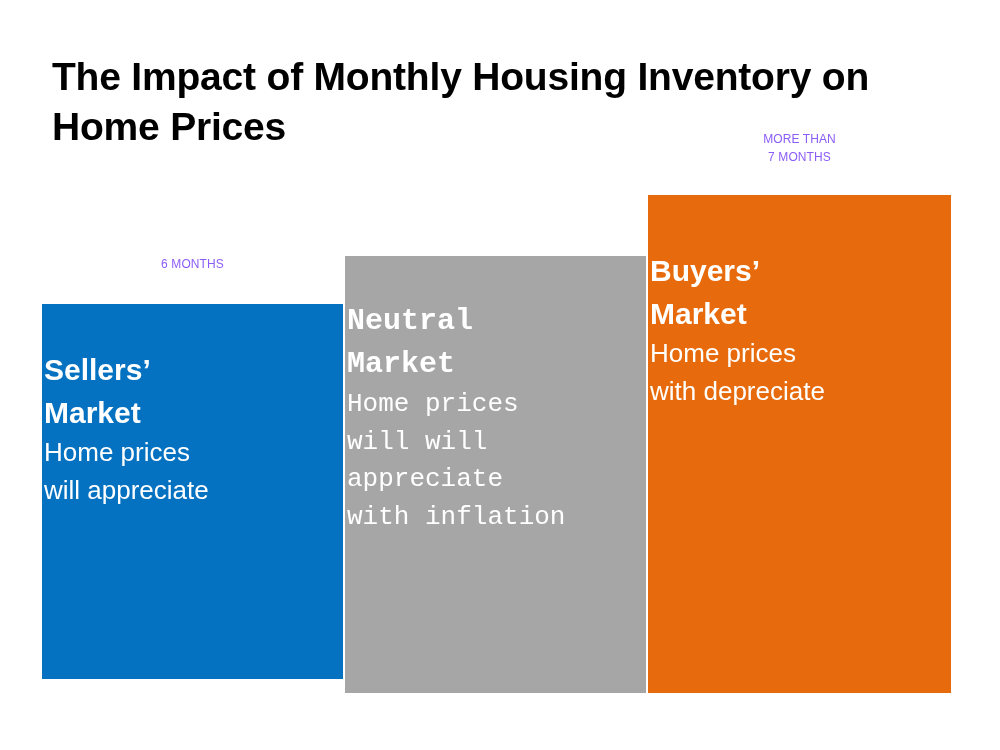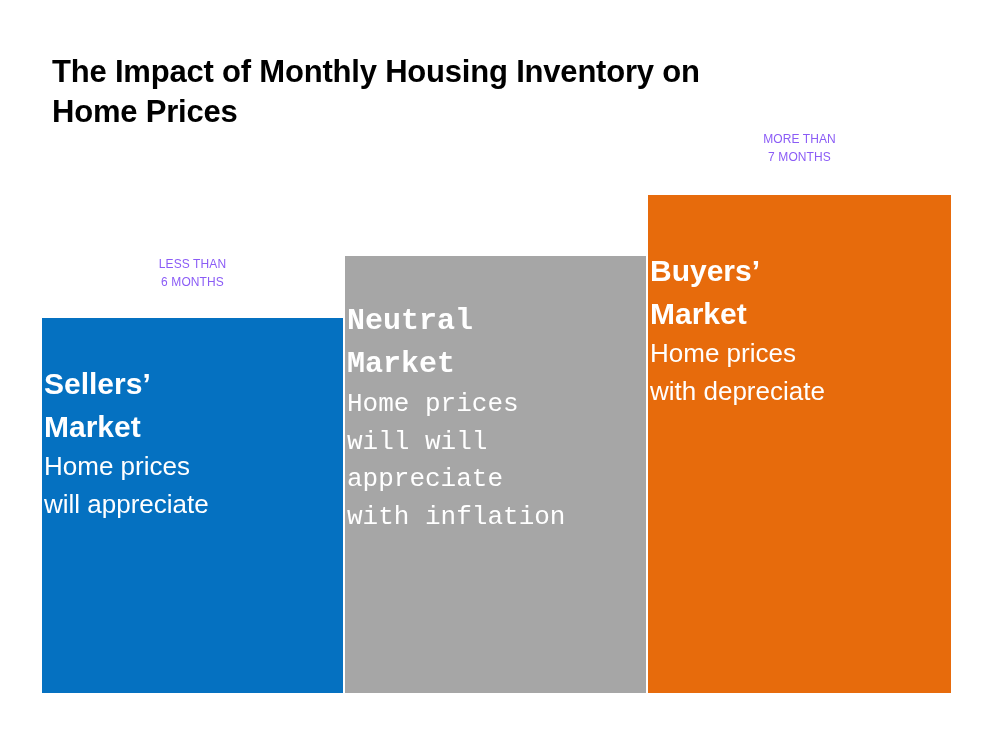--- a/index.html
+++ b/index.html
@@ -19,21 +19,21 @@
     height: 750px;
     background: #ffffff;
   }
 
   
   #chart-title {
     position: absolute;
     left: 52px;
     top: 52px;
     width: 880px;
-    font-size: 31px;
+    font-size: 39px;
     font-weight: bold;
     line-height: 1.28;
     color: #000000;
     letter-spacing: -0.2px;
   }
   #chart-title .tline { display: block; }
 
   
   .bar {
     position: absolute;
@@ -67,21 +67,21 @@
     text-align: center;
     font-size: 12px;
     font-weight: normal;
     color: #8b5cf6;
     line-height: 1.48;
     letter-spacing: 0.1px;
   }
   .cat-label .cline { display: block; }
 
   
-  #bar-sellers   { left: 42px;  top: 318px; width: 301px; height: 375px; background: #0571c1; }
+  #bar-sellers   { left: 42px;  top: 304px; width: 301px; height: 375px; background: #0571c1; }
   #bar-neutral   { left: 345px; top: 256px; width: 301px; height: 437px; background: #a6a6a6; font-family: Liberation Mono, monospace; }
   #bar-buyers    { left: 648px; top: 195px; width: 303px; height: 498px; background: #e76b0c; }
 
   #label-sellers { left: 42px;  top: 256px; width: 301px; }
   #label-neutral { left: 345px; top: 196px; width: 301px; }
   #label-buyers  { left: 648px; top: 131px; width: 303px; }
 
   
   #bar-sellers .bar-text  { margin-top: 44px; }
   #bar-neutral .bar-text  { margin-top: 44px; }
@@ -91,21 +91,20 @@
 <body>
 
 <div id="canvas">
 
   <div id="chart-title">
     <span class="tline">The Impact of Monthly Housing Inventory on</span>
     <span class="tline">Home Prices</span>
   </div>
 
   <div class="cat-label" id="label-sellers">
-    <span class="cline">LESS THAN</span>
     <span class="cline">6 MONTHS</span>
   </div>
 
 
   <div class="cat-label" id="label-buyers">
     <span class="cline">MORE THAN</span>
     <span class="cline">7 MONTHS</span>
   </div>
 
   <div class="bar" id="bar-sellers">

